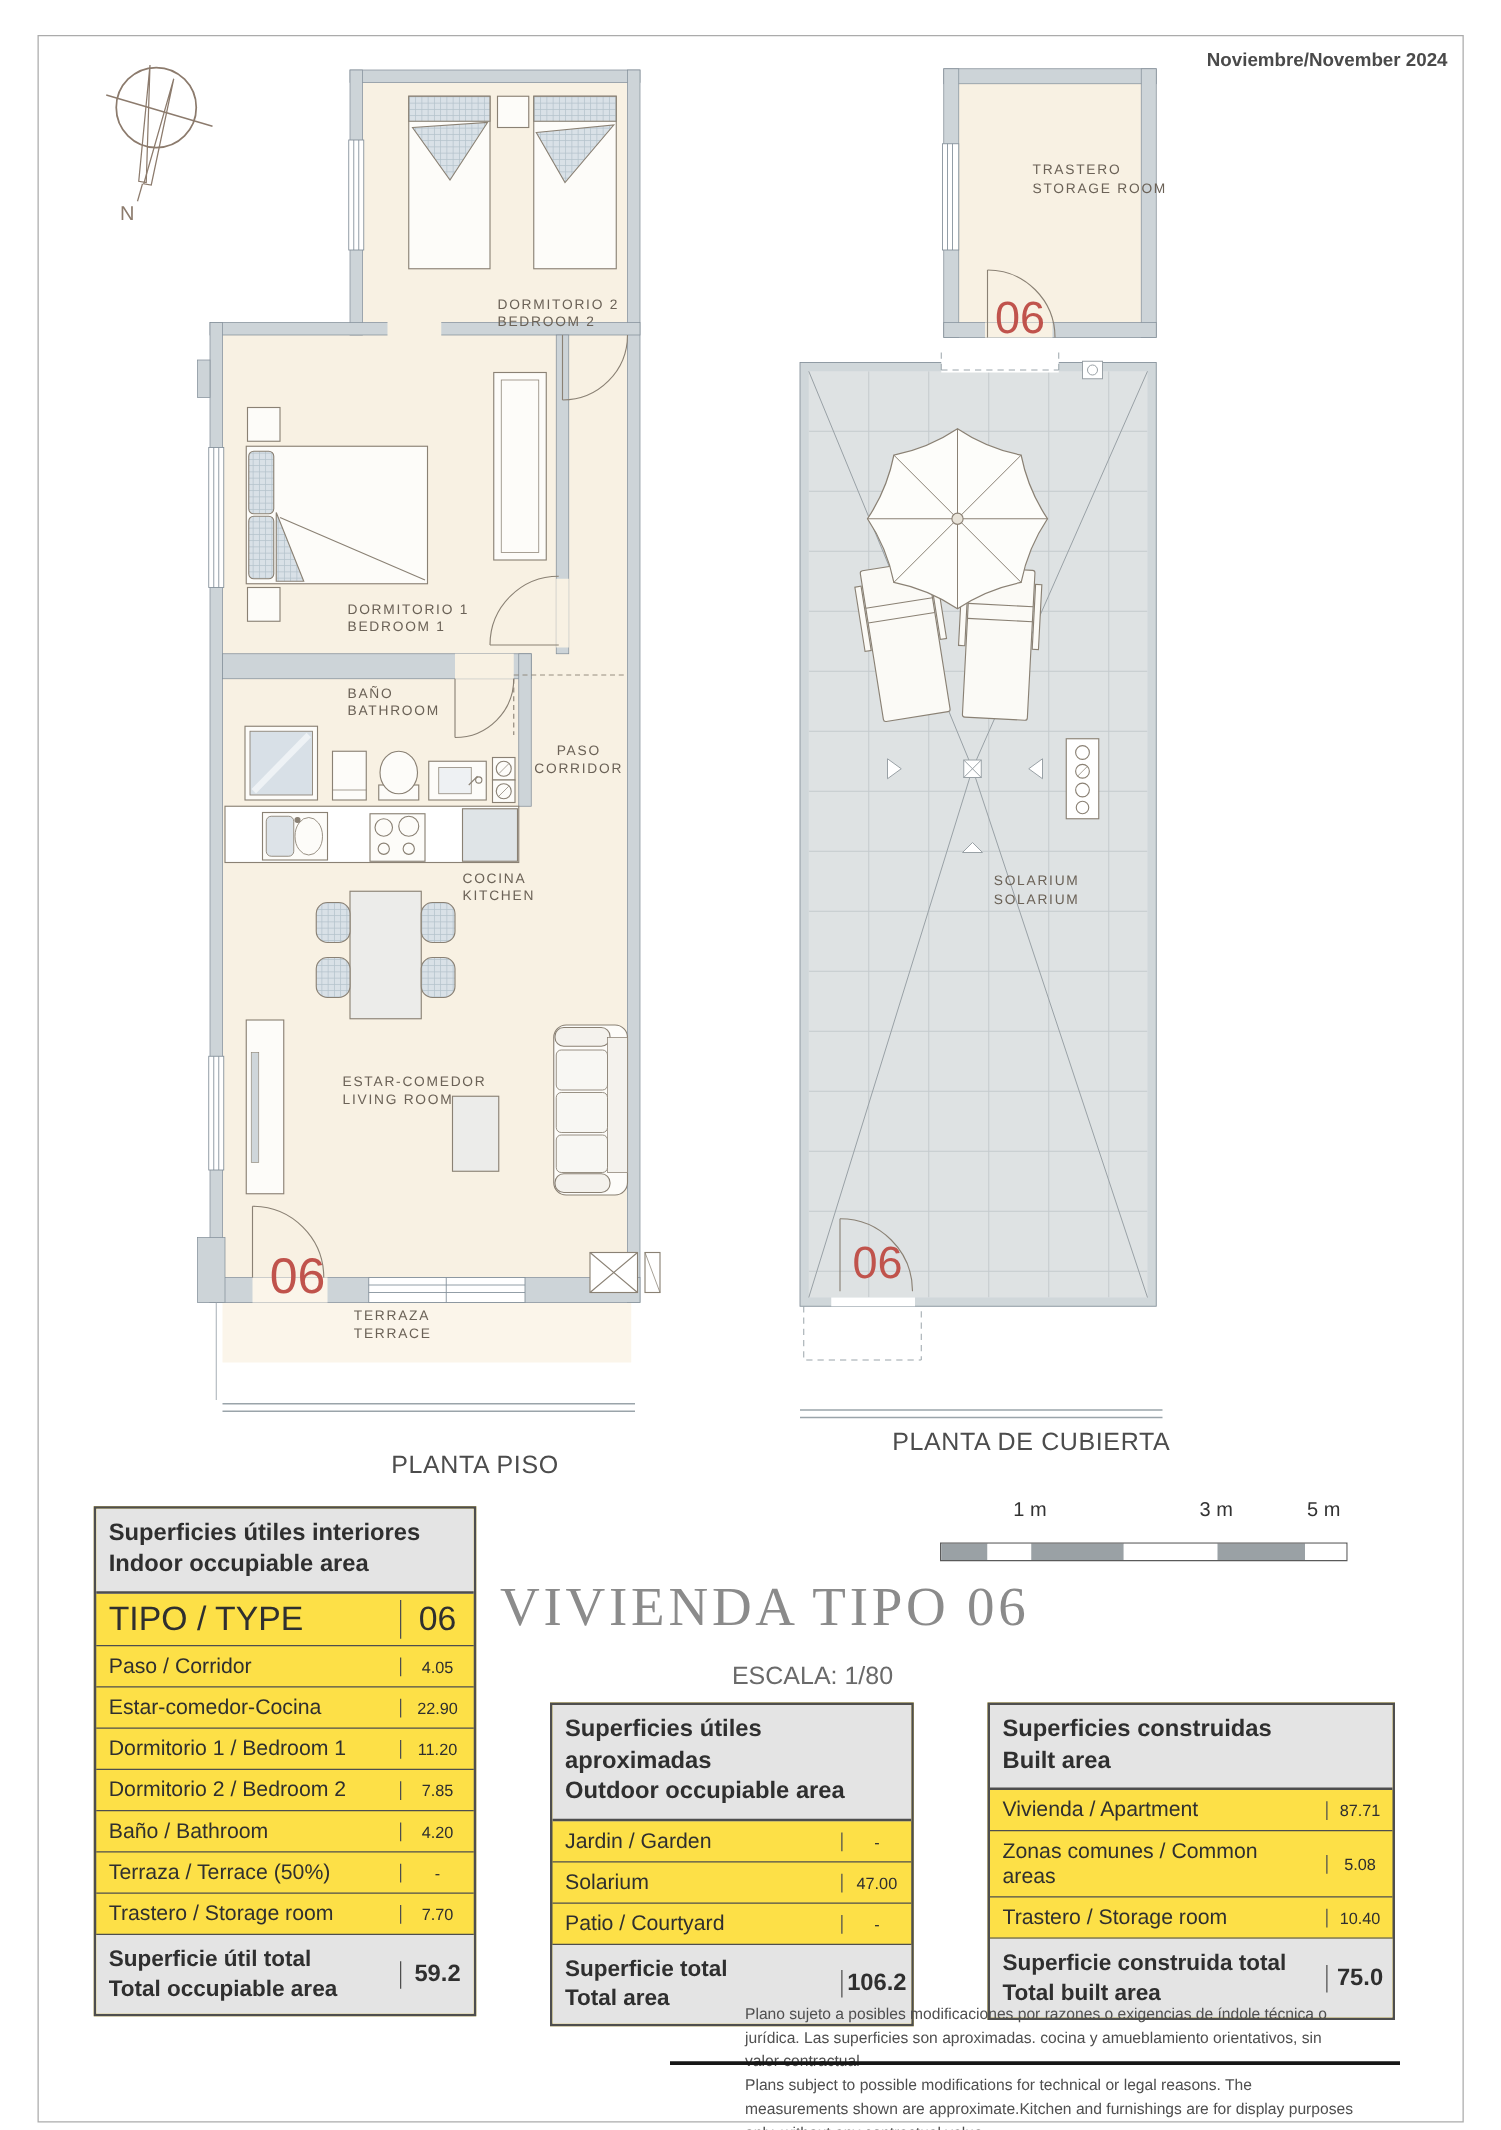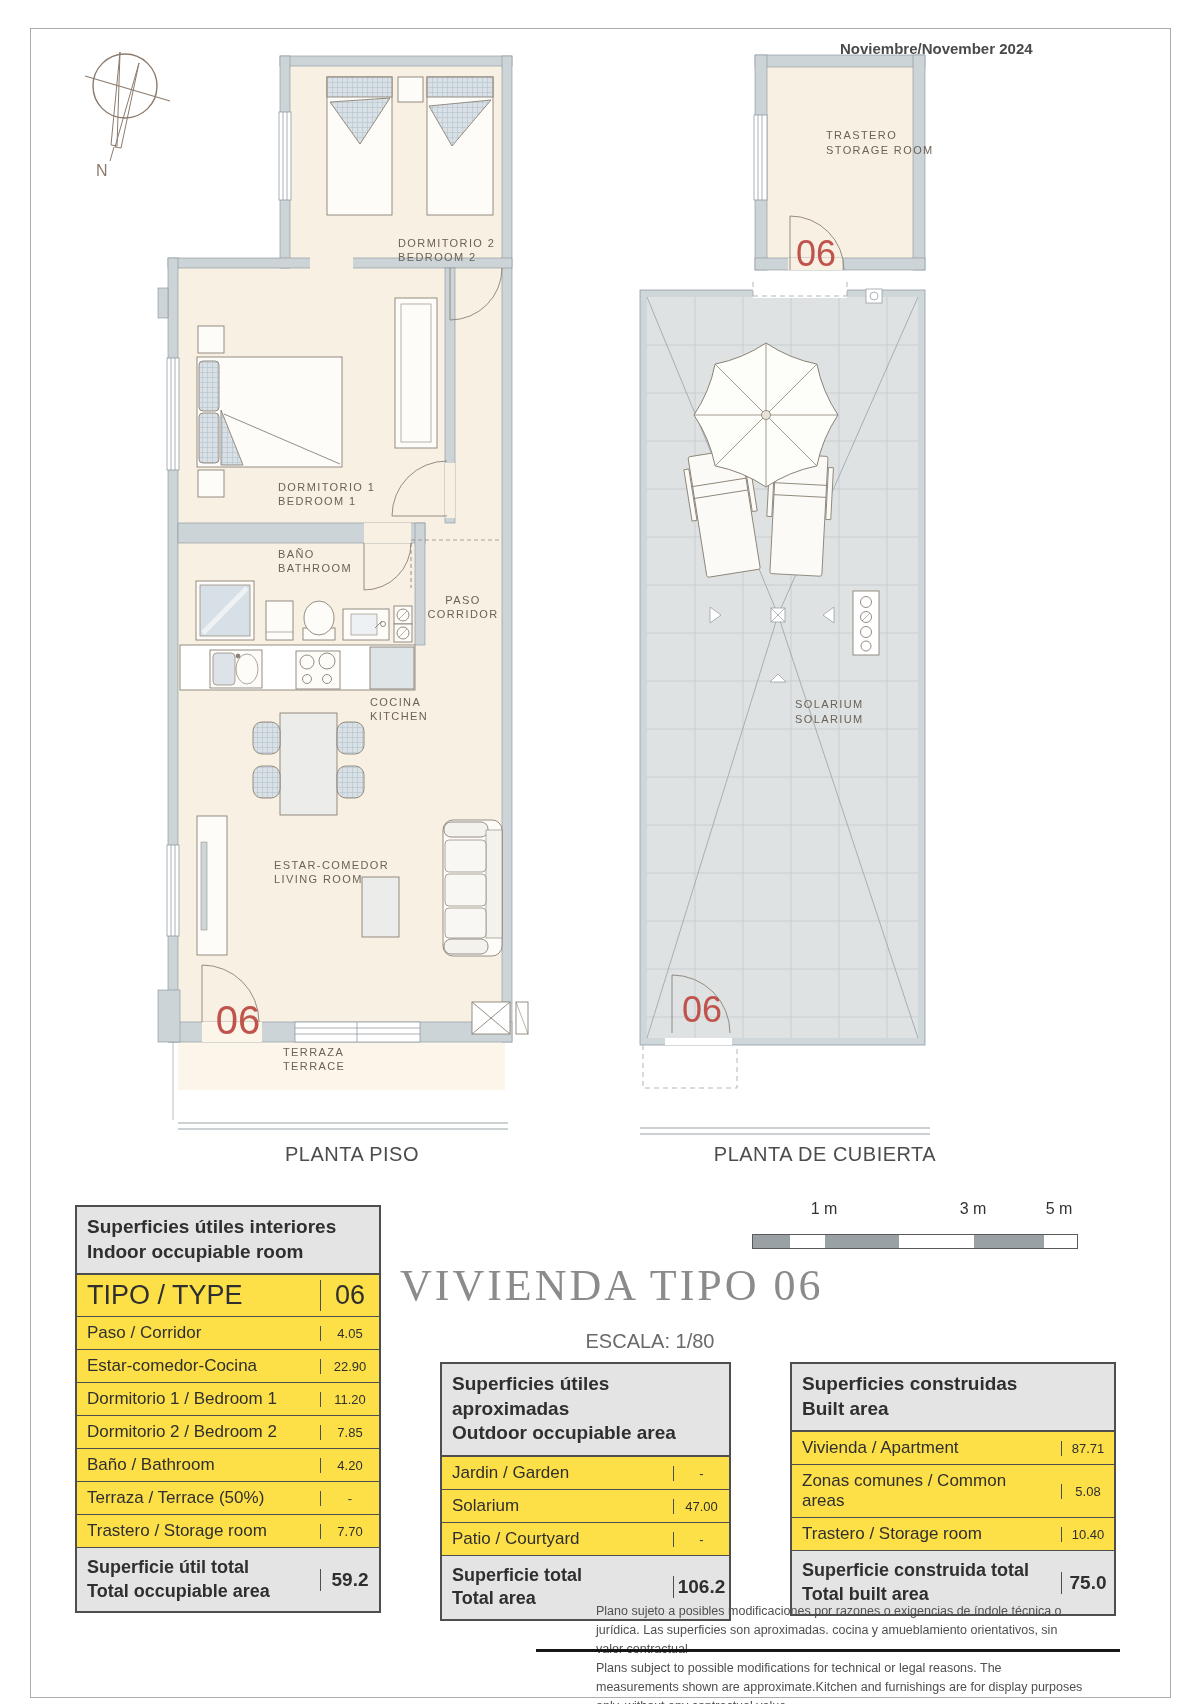--- a/index.html
+++ b/index.html
@@ -1,21 +1,21 @@
 <!DOCTYPE html>
 <html><head>
 <meta charset="utf-8">
 <style>
   html,body{margin:0;padding:0;background:#ffffff;}
   body{width:1201px;height:1704px;position:relative;font-family:"Liberation Sans",sans-serif;overflow:hidden;}
   .abs{position:absolute;}
   .frame{left:30px;top:28px;width:1139px;height:1668px;border:1px solid #ababab;}
-  .date{top:40px;left:840px;width:318px;font-size:15px;font-weight:bold;color:#4a4a4a;}
+  .date{top:40px;left:840px;width:318px;text-align:right;font-size:15px;font-weight:bold;color:#4a4a4a;}
   .caption{top:1143px;font-size:20px;color:#4c4c4c;letter-spacing:.5px;text-align:center;}
-  .cap1{left:202px;width:300px;}
+  .cap1{left:230px;width:300px;margin-top:18px;}
   .cap2{left:660px;width:330px;}
   .title{left:400px;top:1260px;width:500px;font-family:"Liberation Serif",serif;font-size:44px;color:#8b8b8b;letter-spacing:3px;}
   .escala{left:400px;top:1330px;width:500px;text-align:center;font-size:20px;color:#6a6a6a;}
   .sb-label{top:1200px;width:70px;text-align:center;font-size:16px;color:#333;}
   .scalebar{left:752px;top:1234px;width:324px;height:13px;border:1.5px solid #5a5a5a;display:flex;}
   .scalebar div{height:100%;}
   .seg-g{background:#9aa1a5;} .seg-w{background:#ffffff;}
   
   .tbl{background:#fde047;border:2px solid #4e4e4e;color:#2f2f2f;}
   .tbl-head{background:#e4e4e4;padding:8px 10px 9px 10px;font-weight:bold;font-size:19px;line-height:1.3;border-bottom:2px solid #4e4e4e;}
@@ -352,21 +352,21 @@
   <div class="seg-g" style="width:70px;"></div>
     <div class="seg-w" style="width:33px;"></div>
 </div>
 
 <div class="abs title">VIVIENDA TIPO 06</div>
 <div class="abs escala">ESCALA: 1/80</div>
 
 <div class="abs tbl" style="left:75px;top:1205px;width:302px;" actable="false">
   <div class="tbl-head">
     <div>Superficies útiles interiores</div>
-    <div>Indoor occupiable room</div>
+    <div>Indoor occupiable area</div>
   </div>
   <div class="trow type">
     <div class="tlbl">TIPO / TYPE</div>
     <div class="tval w58">06</div>
   </div>
   <div class="trow">
       <div class="tlbl">Paso / Corridor</div>
       <div class="tval w58">4.05</div>
     </div>
   <div class="trow">

